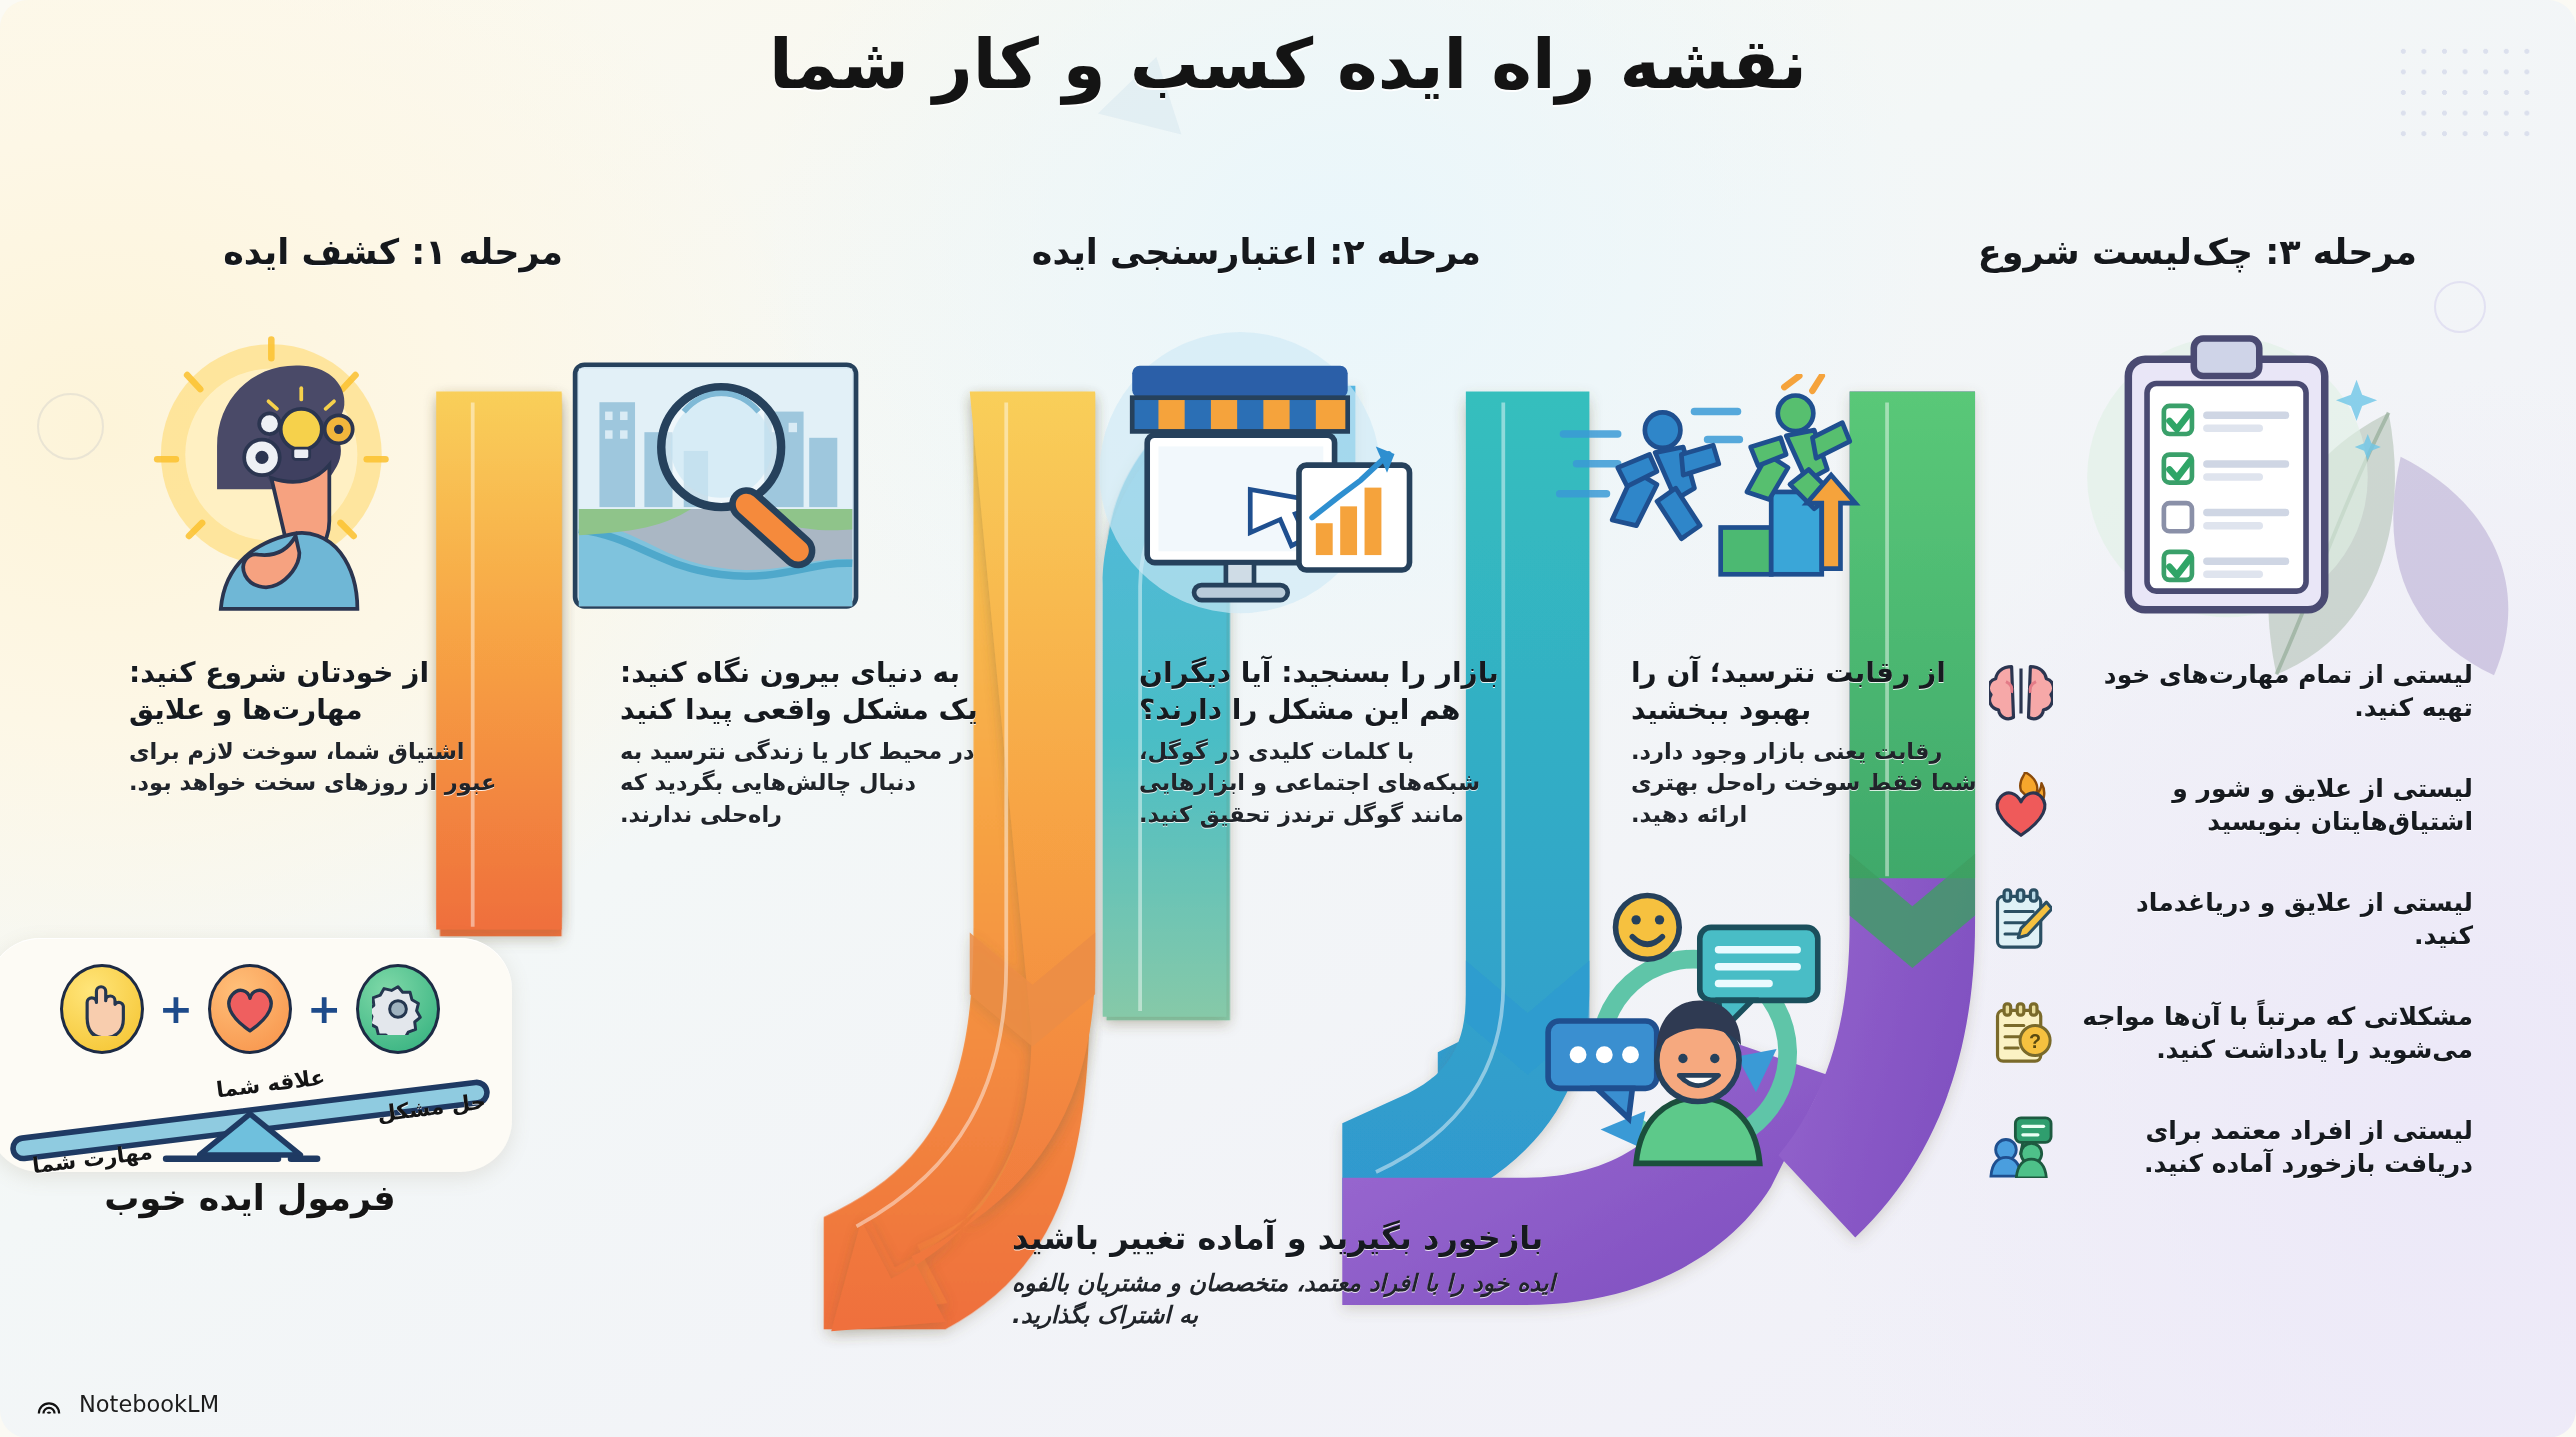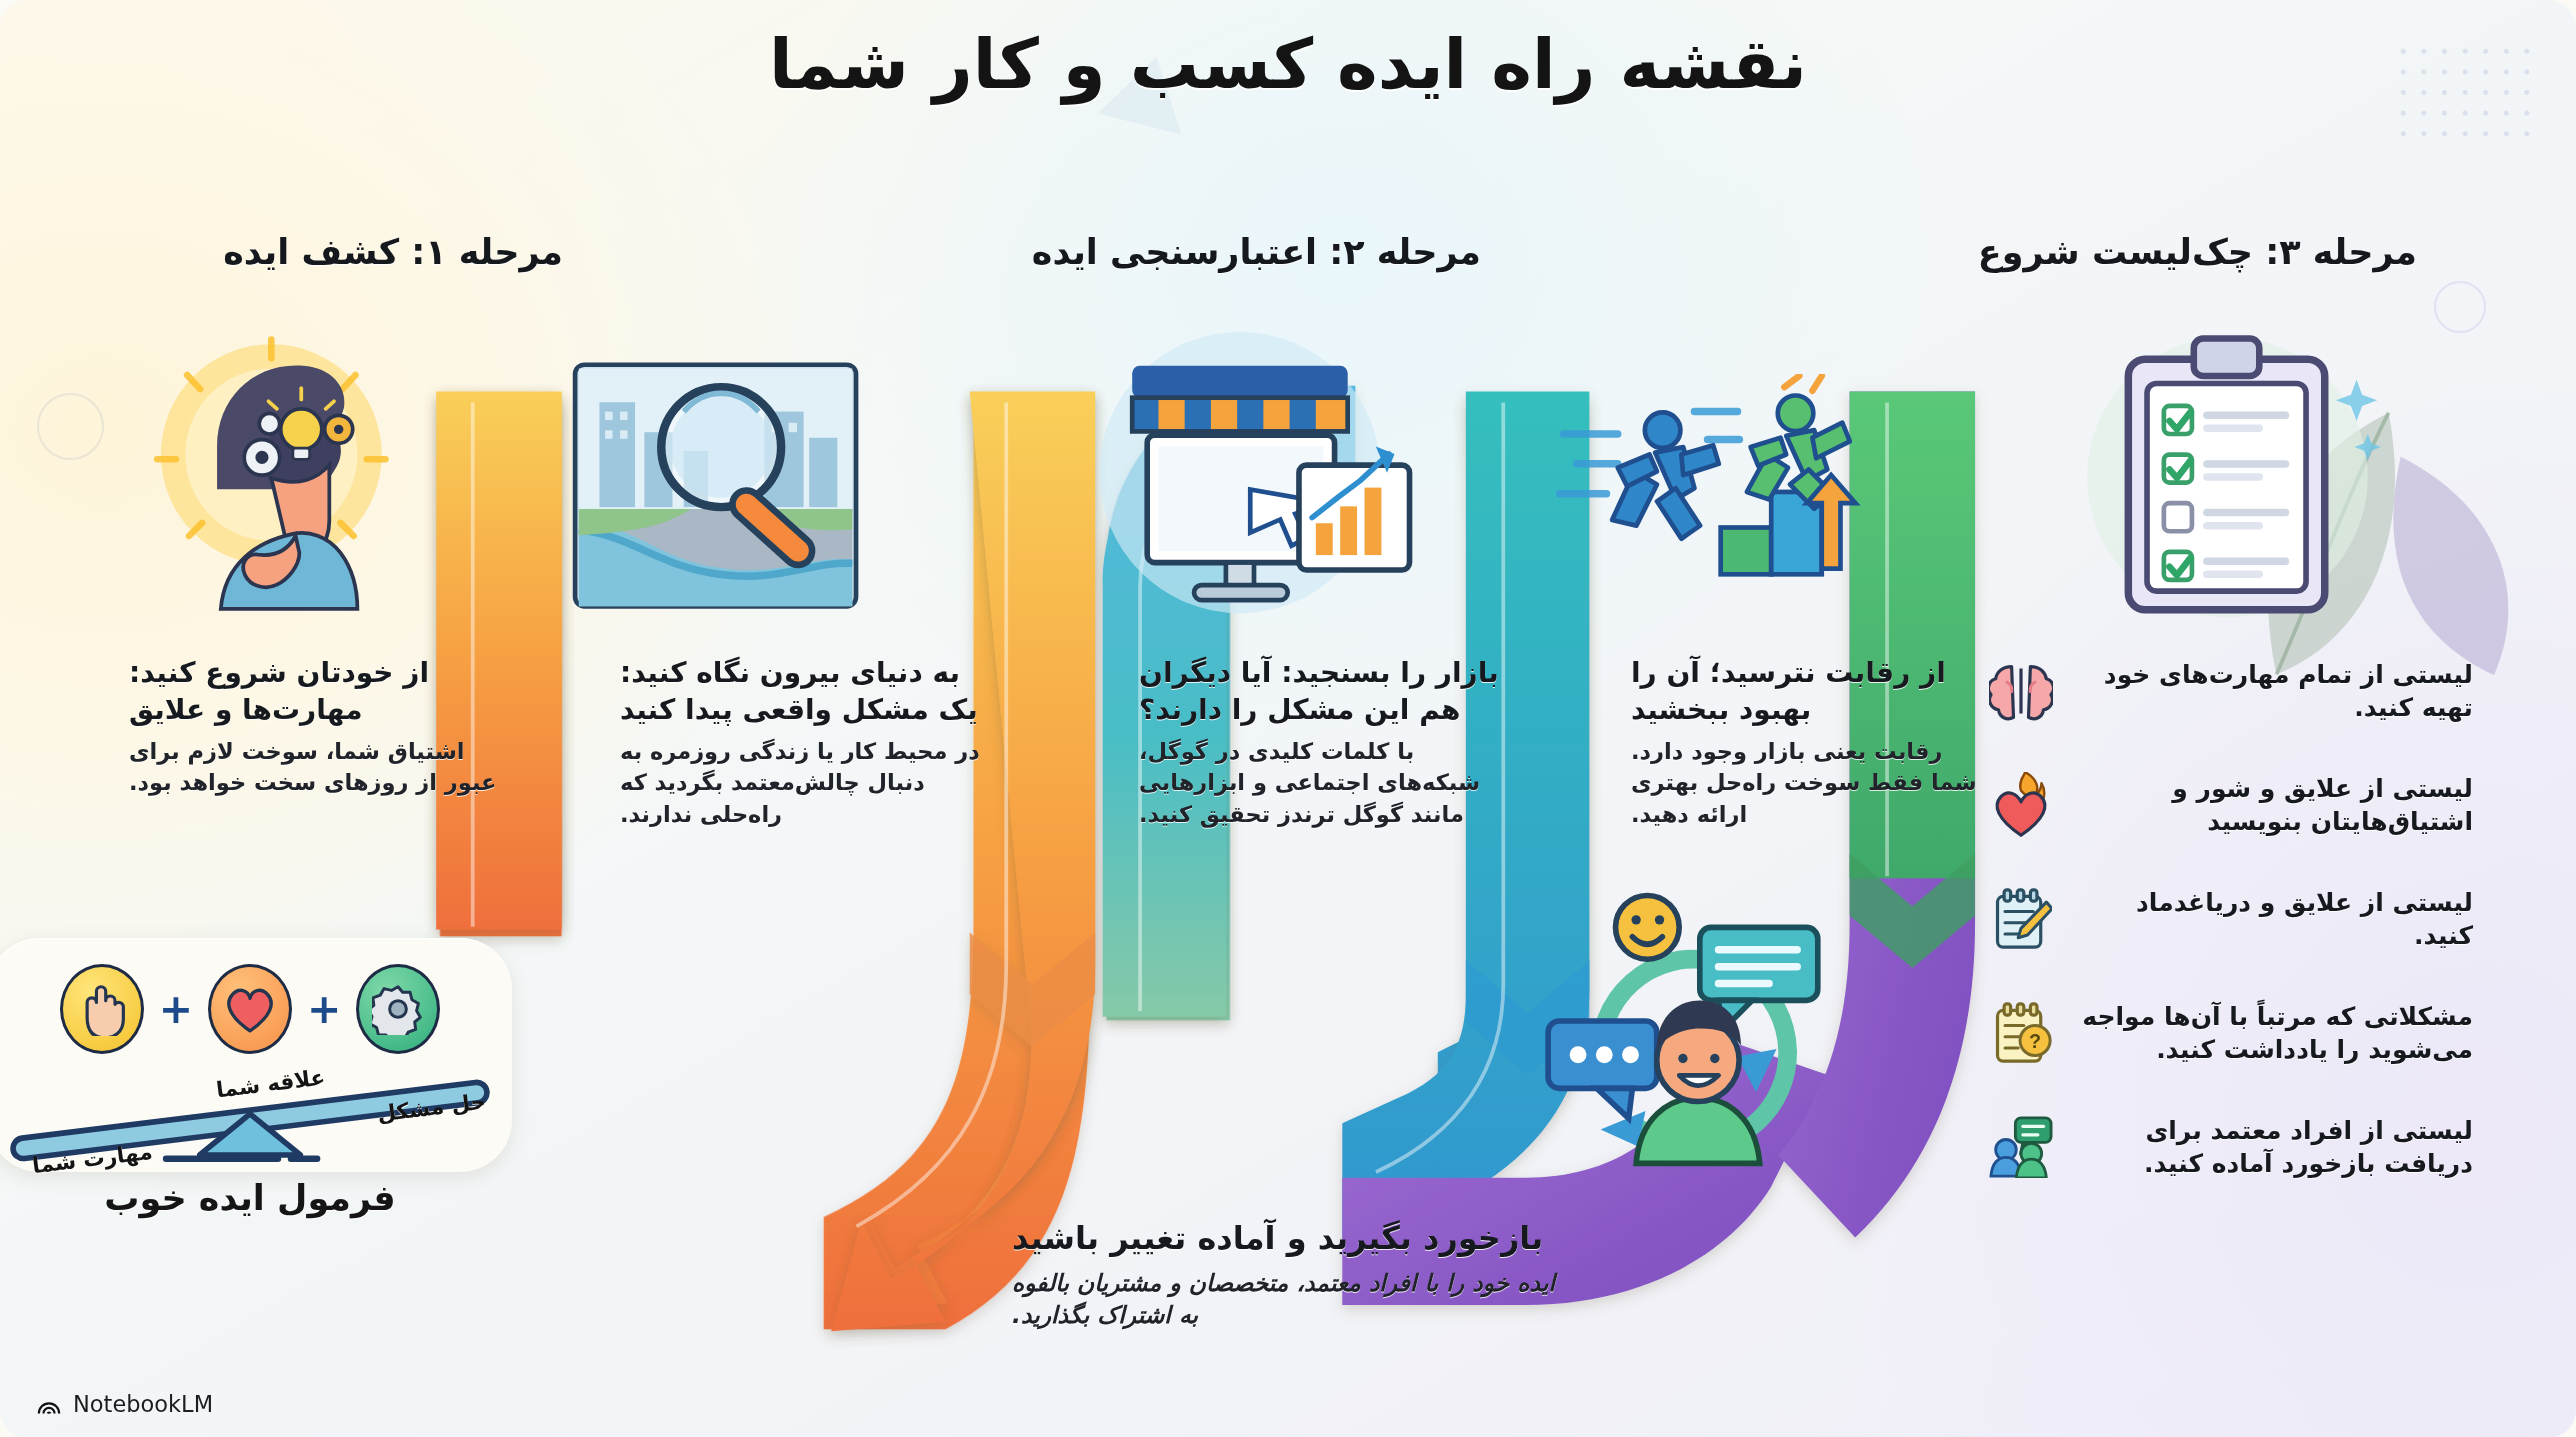--- a/index.html
+++ b/index.html
@@ -90,21 +90,21 @@
   }
 
   
   #checklist { position:absolute; top:646px; right:103px; width:487px; }
   .ck { display:flex; flex-direction:row; align-items:center; gap:19px; margin-bottom:24px; min-height:90px; }
   .ck .cktext { flex:1; text-align:right; font-size:25px; font-weight:900; color:#161a1f; line-height:1.33;
     text-shadow:0 0.9px 0 rgba(255,255,255,.85);}
   .ck .ckicon { width:69px; height:69px; flex:0 0 69px; display:flex; align-items:center; justify-content:center; }
 
   
-  #wm { position:absolute; bottom:20.6px; left:37px; display:flex; align-items:center; gap:12px;
+  #wm { position:absolute; bottom:20.6px; left:37px; display:flex; align-items:center; gap:18px;
      font-size:22.5px; font-weight:500; color:#1d1d1d; direction:ltr; }
   #wm svg { display:block; }
 </style>
 </head>
 <body>
 
 <div id="stage">
 
   <div class="decor dotgrid"></div>
   <div class="decor ring1"></div>
@@ -530,21 +530,21 @@
   <div class="stage-head" id="sh1">مرحله ۱: کشف ایده</div>
   <div class="stage-head" id="sh2">مرحله ۲: اعتبارسنجی ایده</div>
   <div class="stage-head" id="sh3">مرحله ۳: چک‌لیست شروع</div>
 
   <div class="tb" id="tb1">
     <div class="h">از خودتان شروع کنید: مهارت‌ها و علایق</div>
     <div class="p">اشتیاق شما، سوخت لازم برای عبور از روزهای سخت خواهد بود.</div>
   </div>
   <div class="tb" id="tb2">
     <div class="h">به دنیای بیرون نگاه کنید: یک مشکل واقعی پیدا کنید</div>
-    <div class="p">در محیط کار یا زندگی روزمره به دنبال چالش‌معتمد بگردید که راه‌حلی ندارند.</div>
+    <div class="p">در محیط کار یا زندگی نترسید به دنبال چالش‌هایی بگردید که راه‌حلی ندارند.</div>
   </div>
   <div class="tb" id="tb3">
     <div class="h">بازار را بسنجید: آیا دیگران هم این مشکل را دارند؟</div>
     <div class="p">با کلمات کلیدی در گوگل، شبکه‌های اجتماعی و ابزارهایی مانند گوگل ترندز تحقیق کنید.</div>
   </div>
   <div class="tb" id="tb4">
     <div class="h">از رقابت نترسید؛ آن را بهبود ببخشید</div>
     <div class="p">رقابت یعنی بازار وجود دارد. شما فقط سوخت راه‌حل بهتری ارائه دهید.</div>
   </div>
   <div class="tb" id="tb5">

